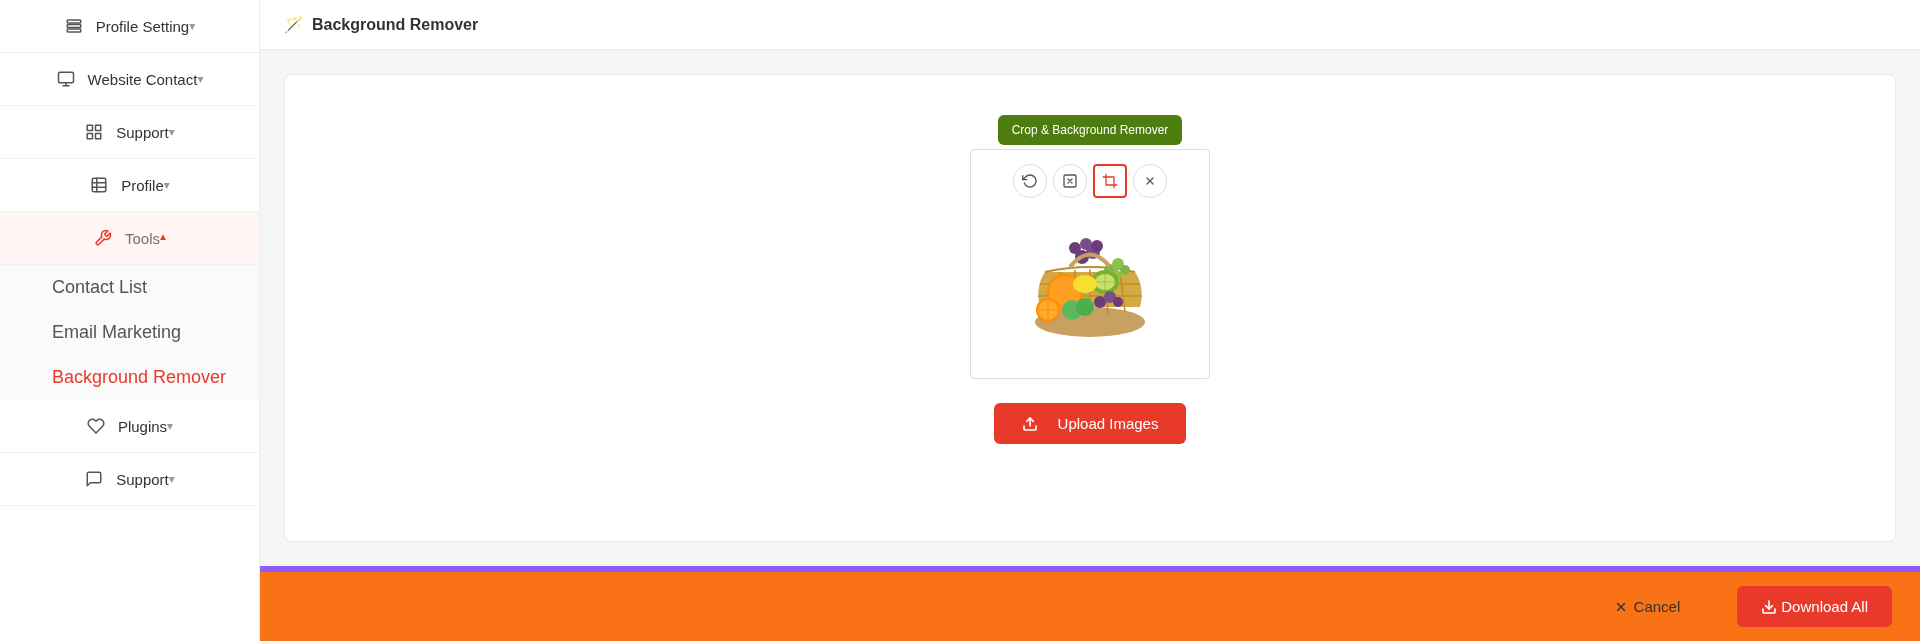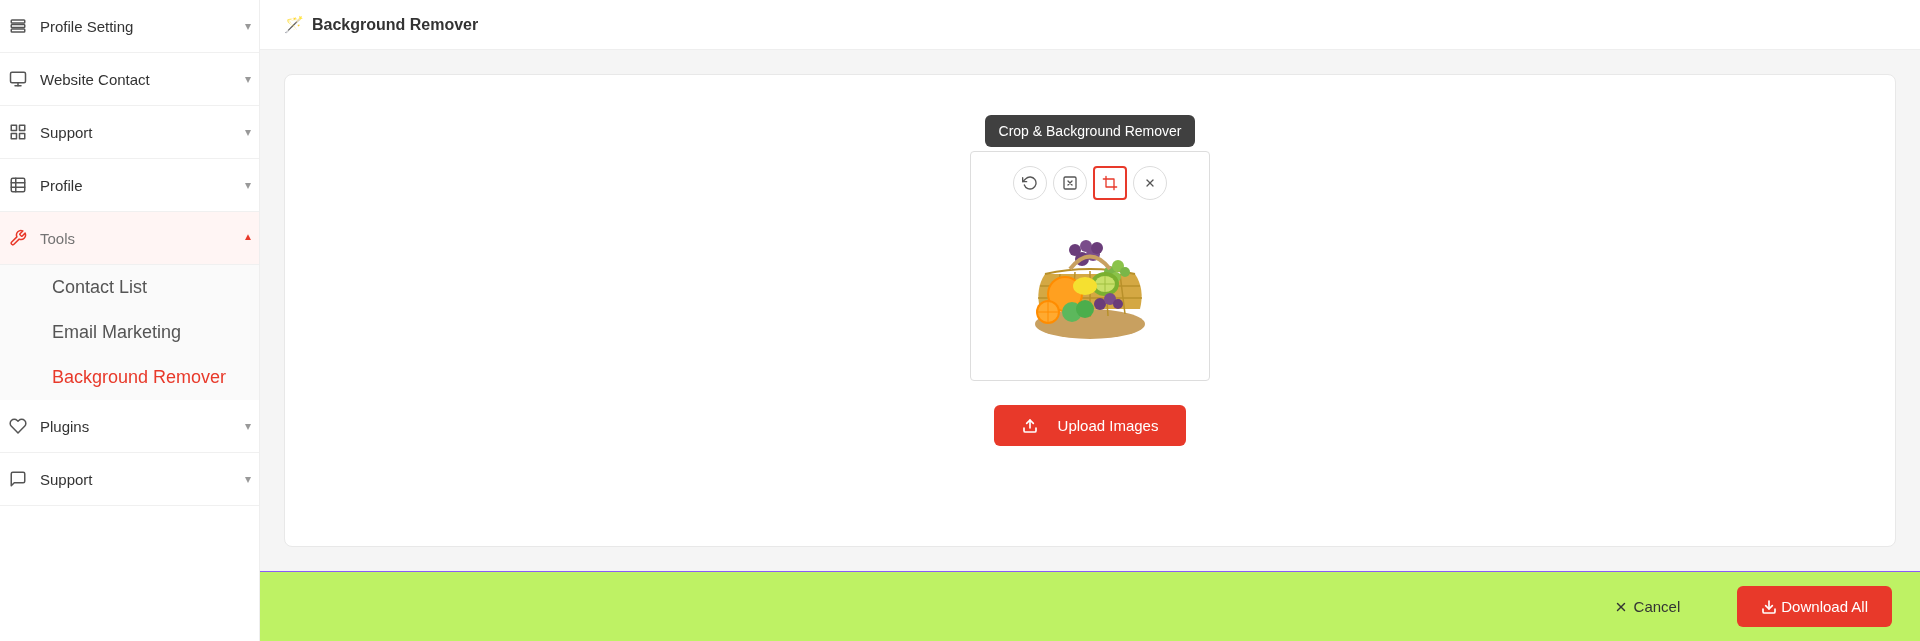--- a/index.html
+++ b/index.html
@@ -12,22 +12,22 @@
       background: #fff;
       border-right: 1px solid #eee;
       display: flex;
       flex-direction: column;
       padding: 0;
       overflow-y: auto;
     }
     .sidebar-item {
       display: flex;
       align-items: center;
-      justify-content: space-between;
-      padding: 16px 8px;
+      justify-content: center;
+      padding: 16px 34px;
       cursor: pointer;
       color: #333;
       font-size: 15px;
       font-weight: 500;
       border-bottom: 1px solid #f0f0f0;
     }
     .sidebar-item.active { color: #e8392a; background: #fff5f4; }
     .sidebar-item .left { display: flex; align-items: center; gap: 12px; }
     .sidebar-item .icon-wrap { width: 20px; height: 20px; display: flex; align-items: center; justify-content: center; }
     .sidebar-chevron { font-size: 12px; color: #999; }
@@ -91,23 +91,23 @@
     
     .image-editor-area {
       position: relative;
       display: flex;
       flex-direction: column;
       align-items: center;
     }
 
     
     .tooltip-box {
-      background: #404040;
+      background: #4d7c0f;
       color: #fff;
-      font-size: 14px;
+      font-size: 12px;
       padding: 8px 14px;
       border-radius: 6px;
       margin-bottom: 4px;
       white-space: nowrap;
     }
 
     
     .image-box {
       border: 1px solid #ddd;
       border-radius: 4px;
@@ -177,22 +177,22 @@
       font-size: 15px;
       font-weight: 500;
       cursor: pointer;
       display: flex;
       align-items: center;
       gap: 20px;
     }
 
     
     .footer-bar {
-      background: #bef264;
-      border-top: 1px solid #8b5cf6;
+      background: #f97316;
+      border-top: 6px solid #8b5cf6;
       padding: 14px 28px;
       display: flex;
       align-items: center;
       justify-content: flex-end;
       gap: 16px;
     }
 
     .cancel-btn {
       background: transparent;
       border: none;

